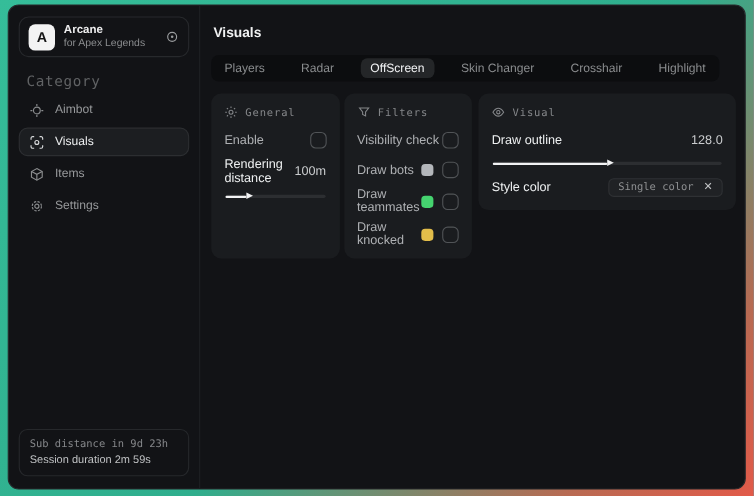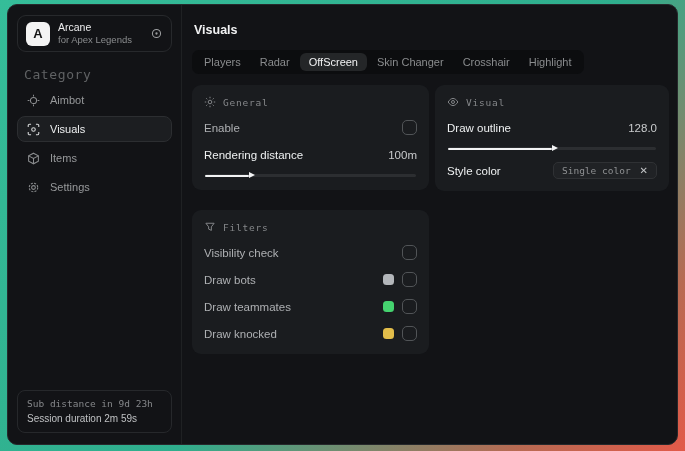--- a/index.html
+++ b/index.html
@@ -11,40 +11,40 @@
   }
   .window {
     position:absolute; left:7px; top:4px; width:671px; height:441px;
     background:#121316; border:1px solid #26282b; border-radius:10px;
     display:flex; overflow:hidden;
   }
   
   .sidebar { width:174px; flex:0 0 174px; border-right:1px solid #1f2123; padding:10px 9px 11px; display:flex; flex-direction:column; }
   .logo-card { border:1px solid #27292c; border-radius:9px; height:37px; display:flex; align-items:center; gap:8px; padding:0 8px; }
   .logo-badge { width:24px; height:24px; background:#f3f3f3; border-radius:6px; color:#141414; font-weight:bold; font-size:13px; display:flex; align-items:center; justify-content:center; flex:0 0 24px; }
-  .logo-title { font-size:10.5px; font-weight:normal; color:#ededee; line-height:1.25; }
+  .logo-title { font-size:10.5px; font-weight:bold; color:#ededee; line-height:1.25; }
   .logo-sub { font-size:9.5px; color:#8b8d8f; line-height:1.25; }
   .logo-action { margin-left:auto; color:#9b9d9f; display:flex; cursor:pointer; }
   .category-label { margin:15px 0 5px 7px; font-family:"DejaVu Sans Mono", monospace; font-size:13px; letter-spacing:.6px; color:#606264; }
   .nav-item { height:26px; display:flex; align-items:center; gap:10px; padding:0 9px; margin-bottom:3px; border:1px solid transparent; border-radius:8px; color:#97999b; font-size:11px; cursor:pointer; }
   .nav-item .nv-icon { display:flex; color:#8a8c8e; }
   .nav-item.selected { background:#1c1e21; border-color:#2c2e31; color:#eceeef; }
   .nav-item.selected .nv-icon { color:#d8dadb; }
   .sidebar-spacer { flex:1; }
   .status-card { border:1px solid #26282b; border-radius:8px; padding:7px 9px 8px; }
   .status-line1 { font-family:"DejaVu Sans Mono", monospace; font-size:9.5px; color:#85878a; margin-bottom:4px; }
   .status-line2 { font-size:10px; color:#bfc1c3; }
   
   .main { flex:1; padding:10px 10px 10px 10px; }
   .main-title { font-size:12.5px; font-weight:bold; color:#f1f2f3; margin:8px 0 13px 2px; }
-  .tab-strip { display:inline-flex; align-items:center; background:#0c0d0f; border-radius:7px; padding:3px; gap:1px; }
+  .tab-strip { display:inline-flex; align-items:center; background:#0c0d0f; border-radius:7px; padding:3px; gap:15px; }
   .tab { padding:3px 9px; font-size:11px; color:#8a8c8e; border-radius:6px; cursor:pointer; white-space:nowrap; }
   .tab.selected { background:#242628; color:#f2f3f4; }
   .panel-area { margin-top:11px; display:flex; gap:6px; align-items:flex-start; }
-  .col-left { width:237px; display:flex; flex-direction:column; gap:20px; }
+  .col-left { width:237px; display:flex; flex-direction:row; gap:4px; }
   .col-right { width:234px; }
   .panel { background:#1a1c1f; border-radius:9px; padding:9px 12px 10px; width:100%; }
   .panel-header { display:flex; align-items:center; gap:7px; font-family:"DejaVu Sans Mono", monospace; font-size:9.5px; letter-spacing:.8px; color:#85878a; margin:2px 0 9px; }
   .panel-header .ph-icon { display:flex; color:#85878a; }
   .row { display:flex; align-items:center; min-height:21px; margin-top:6px; }
   .row-label { font-size:11.5px; color:#aeb0b3; }
   .row-label.strong { color:#eef0f1; font-weight:normal; }
   .row-value { margin-left:auto; font-size:11.5px; color:#c9cbcd; }
   .checkbox { width:15px; height:15px; border:1.5px solid #515457; border-radius:5px; background:transparent; cursor:pointer; flex:0 0 15px; }
   .row .checkbox { margin-left:auto; }

